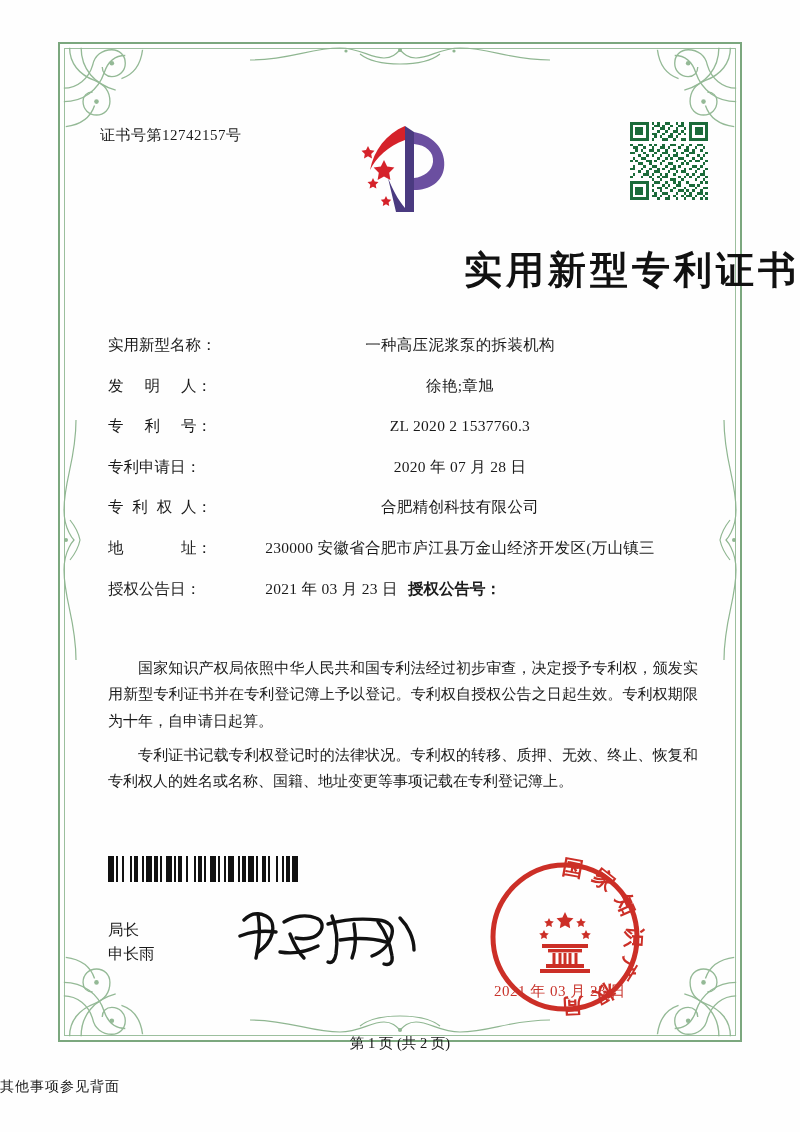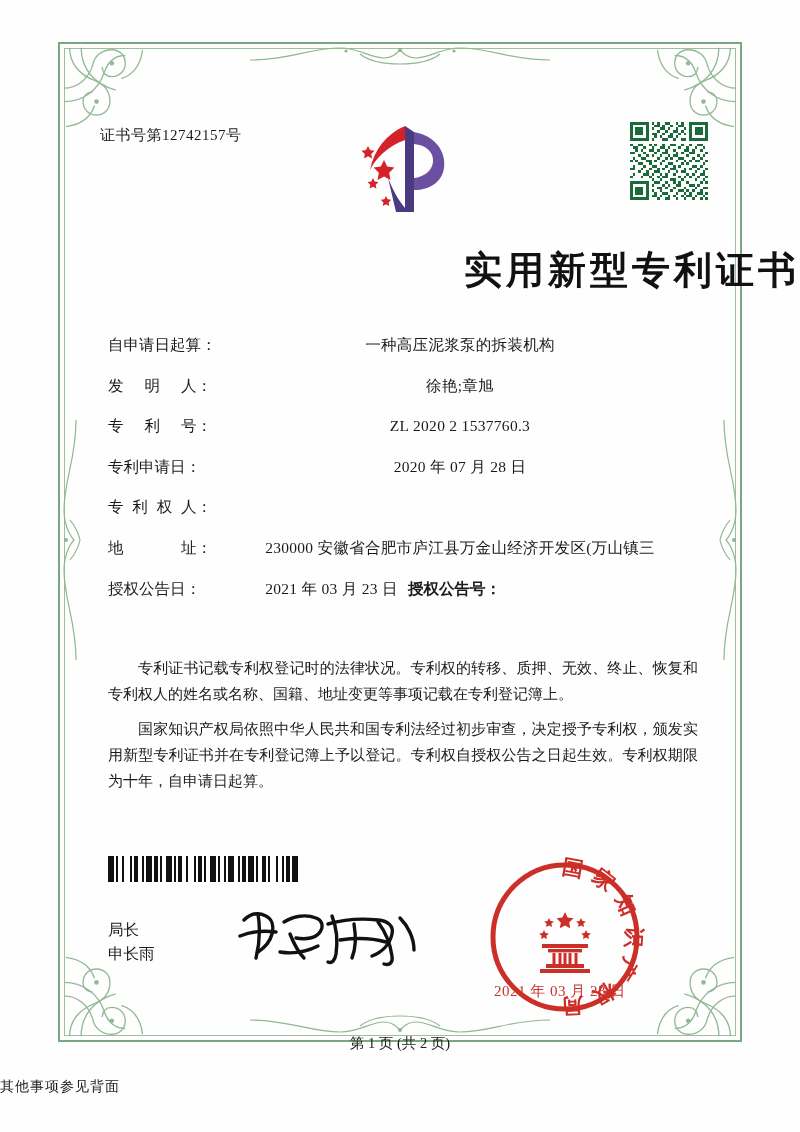--- a/index.html
+++ b/index.html
@@ -537,21 +537,21 @@
           <rect x="28" y="28" width="1" height="1"></rect>
       </g>
     </svg>
   </div>
 
   <div class="doc-title">实用新型专利证书</div>
 
   <div class="fields">
 
     <div class="field-row">
-      <div class="field-label">自申请日起算：</div>
+      <div class="field-label">实用新型名称：</div>
       <div class="field-value">一种高压泥浆泵的拆装机构</div>
     </div>
 
     <div class="field-row">
       <div class="field-label spread">
         <span>发</span>
         <span>明</span>
         <span>人：</span>
       </div>
       <div class="field-value">徐艳;章旭</div>
@@ -571,20 +571,21 @@
       <div class="field-value">2020 年 07 月 28 日</div>
     </div>
 
     <div class="field-row">
       <div class="field-label spread">
         <span>专</span>
         <span>利</span>
         <span>权</span>
         <span>人：</span>
       </div>
+      <div class="field-value">合肥精创科技有限公司</div>
     </div>
 
     <div class="field-row">
       <div class="field-label spread">
         <span>地</span>
         <span>址：</span>
       </div>
       <div class="field-value">
         <span>230000  安徽省合肥市庐江县万金山经济开发区(万山镇三</span>
       </div>
@@ -596,22 +597,22 @@
         <div class="field-value">2021 年 03 月 23 日</div>
       </div>
       <div class="dual-right">
         <div class="field-label">授权公告号：</div>
       </div>
     </div>
 
   </div>
 
   <div class="paragraphs">
+    <p>国家知识产权局依照中华人民共和国专利法经过初步审查，决定授予专利权，颁发实用新型专利证书并在专利登记簿上予以登记。专利权自授权公告之日起生效。专利权期限为十年，自申请日起算。</p>
     <p>专利证书记载专利权登记时的法律状况。专利权的转移、质押、无效、终止、恢复和专利权人的姓名或名称、国籍、地址变更等事项记载在专利登记簿上。</p>
-    <p>国家知识产权局依照中华人民共和国专利法经过初步审查，决定授予专利权，颁发实用新型专利证书并在专利登记簿上予以登记。专利权自授权公告之日起生效。专利权期限为十年，自申请日起算。</p>
   </div>
 
   <div class="barcode" id="barcode">
       <i style="width:6px"></i>
       <i style="width:2px;background:transparent"></i>
       <i style="width:2px"></i>
       <i style="width:4px;background:transparent"></i>
       <i style="width:2px"></i>
       <i style="width:6px;background:transparent"></i>
       <i style="width:2px"></i>

